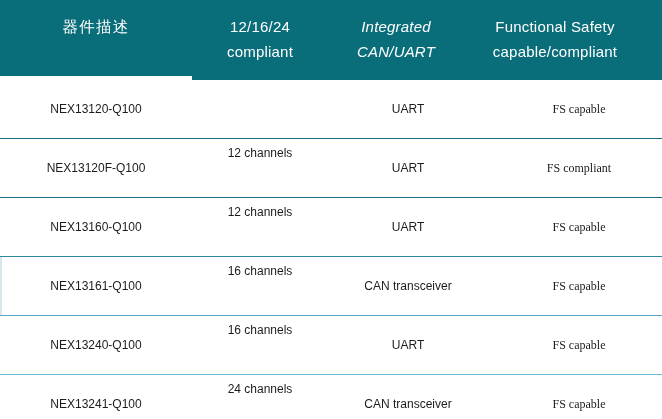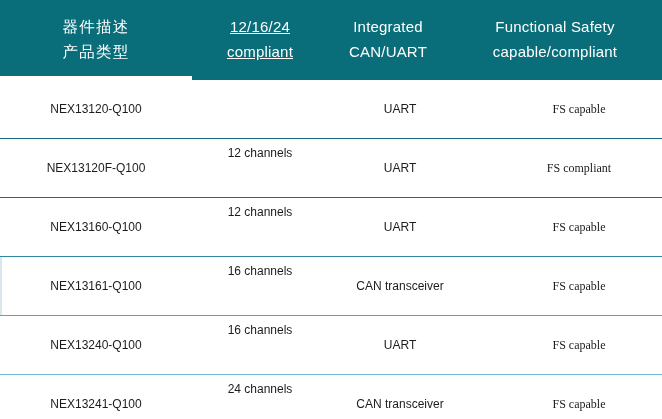--- a/index.html
+++ b/index.html
@@ -53,22 +53,22 @@
     font-size: 15px;
     line-height: 25px;
     text-align: center;
     letter-spacing: 0.2px;
     white-space: nowrap;
   }
   .th .ln { display: block; }
   .th-cn { font-size: 15.5px; letter-spacing: 1.2px; }
 
   .th-c1 { left: 0;   width: 192px; }
-  .th-c2 { left: 192px; width: 136px; text-decoration: underline; }
-  .th-c3 { left: 328px; width: 120px; }
+  .th-c2 { left: 192px; width: 136px; }
+  .th-c3 { left: 336px; width: 120px; font-style: italic; }
   .th-c4 { left: 448px; width: 214px; }
 
   
   .tbody {
     position: absolute;
     left: 0;
     top: 80px;
     width: 662px;
   }
   .row {
@@ -102,35 +102,34 @@
     position: absolute;
     top: 18px;
     font-size: 12px;
     line-height: 22px;
     color: #1c1c1c;
     text-align: center;
     white-space: nowrap;
   }
   .td-c1 { left: 0;    width: 192px; }
   .td-c2 { left: 192px; width: 136px; margin-top: 44px; }
-  .td-c3 { left: 340px; width: 120px; text-align: center; }
+  .td-c3 { left: 348px; width: 120px; text-align: center; }
   .td-c4 { left: 472px; width: 214px; font-family: Liberation Serif, serif; }
 </style>
 </head>
 <body>
 
 <div id="table-root">
 
   <div class="thead">
     <div class="thead-bg-left"></div>
     <div class="thead-bg-right"></div>
 
     <div class="th th-c1">
       <span class="ln th-cn">器件描述</span>
-      <span class="ln th-cn">产品类型</span>
     </div>
 
     <div class="th th-c2">
       <span class="ln">12/16/24</span>
       <span class="ln">compliant</span>
     </div>
 
     <div class="th th-c3">
       <span class="ln">Integrated</span>
       <span class="ln">CAN/UART</span>

